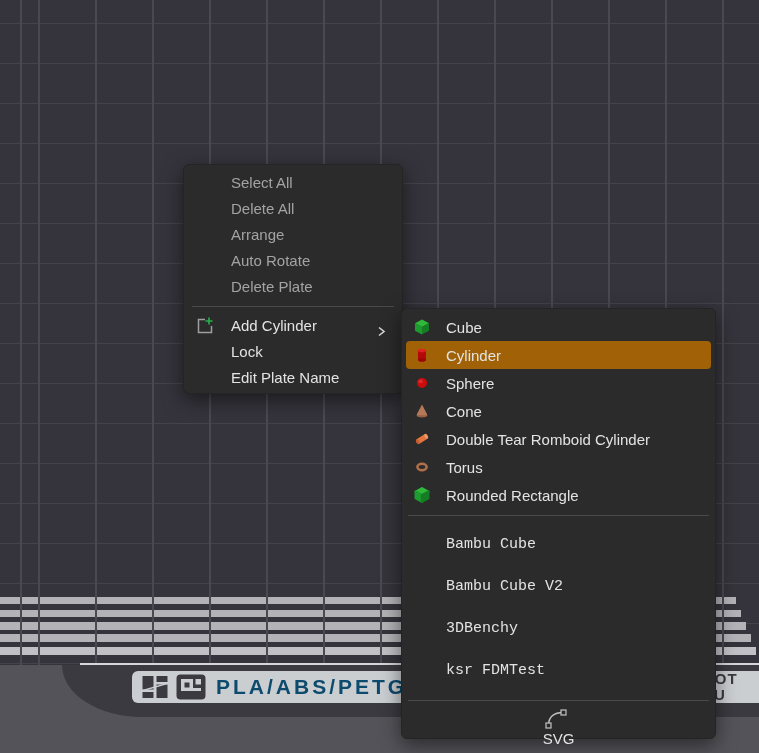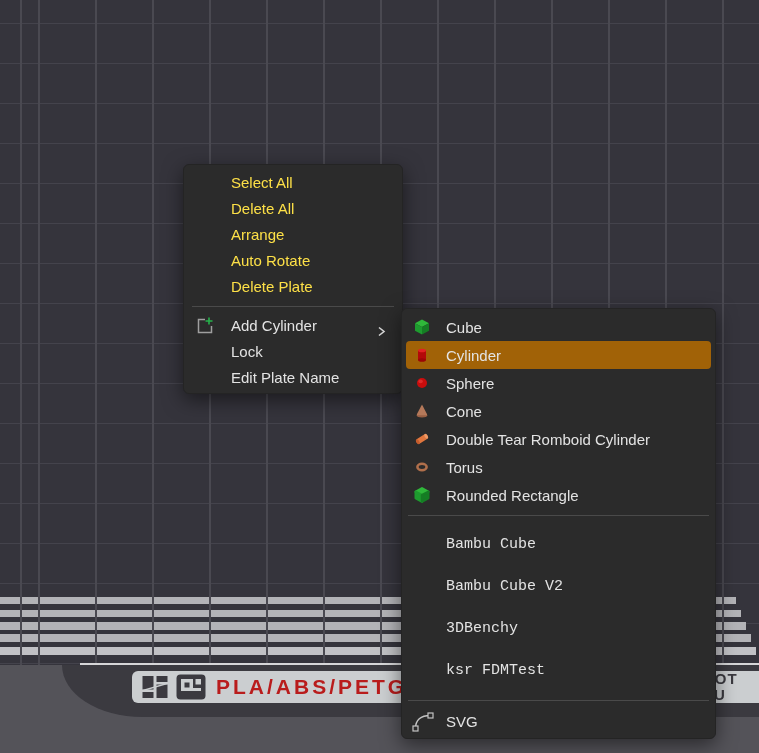--- a/index.html
+++ b/index.html
@@ -33,50 +33,50 @@
   }
   .edge-line{position:absolute;left:80px;top:663px;width:679px;height:2px;background:#d6d6d8;}
   .label-bar{
     position:absolute;left:132px;top:671px;width:627px;height:32px;
     background:#cbced0;border-radius:6px 0 0 6px;overflow:hidden;
   }
   .label-bar .bambu-logo{position:absolute;left:10px;top:4px;}
   .label-bar .qr-logo{position:absolute;left:44px;top:3px;}
   .plate-label{
     position:absolute;left:84px;top:4px;
-    font-size:21px;font-weight:bold;letter-spacing:3px;color:#b91c1c;
+    font-size:21px;font-weight:bold;letter-spacing:3px;color:#0c4a6e;
   }
   .hot-icon{position:absolute;left:540px;top:14px;}
   .hot-text{
     position:absolute;left:571px;top:0px;width:80px;
     font-size:15px;font-weight:bold;line-height:16px;letter-spacing:1px;color:#3b3a40;
     white-space:nowrap;
   }
   
   .panel{
     position:absolute;background:#2b2b2b;border:1px solid #242424;border-radius:6px;
     box-shadow:0 6px 20px rgba(0,0,0,.5);box-sizing:border-box;color:#e3e3e3;
     font-size:15px;
   }
   .context-menu{left:183px;top:164px;width:220px;height:230px;padding-top:5px;z-index:5;}
   .mrow{position:relative;height:26px;line-height:26px;padding-left:47px;white-space:nowrap;}
-  .mrow.disabled{color:#fde047;}
+  .mrow.disabled{color:#a3a3a3;}
   .msep{height:1px;background:#4a4a4a;margin:6px 8px 6px 8px;}
   .micon{position:absolute;left:11px;top:3px;width:20px;height:20px;}
   .chev{position:absolute;right:15px;top:7px;}
   .submenu{left:401px;top:308px;width:315px;padding:4px 0 2px 0;z-index:6;}
   .srow{
     position:relative;height:28px;margin:0 4px;display:flex;align-items:center;
     border-radius:4px;white-space:nowrap;
   }
   .srow .sicon{width:20px;height:20px;margin-left:6px;margin-right:14px;flex:0 0 auto;display:flex;align-items:center;justify-content:center;}
   .srow.selected{background:#a16207;}
   .ssep{height:1px;background:#4a4a4a;margin:6px 6px 5px 6px;}
   .mdlrow{height:26px;line-height:26px;margin:16px 4px;padding-left:40px;border-radius:4px;white-space:nowrap;font-family:Liberation Mono, monospace;}
-  .svgrow{height:30px;}
+  .svgrow{height:30px;flex-direction:column;}
   .svgrow .sicon{width:24px;height:24px;margin-left:5px;margin-right:11px;}
 </style>
 </head>
 <body>
 
 <div class="viewport">
 
   <div class="grid-h"></div>
   <div class="stripe stripe1"></div>
   <div class="stripe stripe2"></div>

